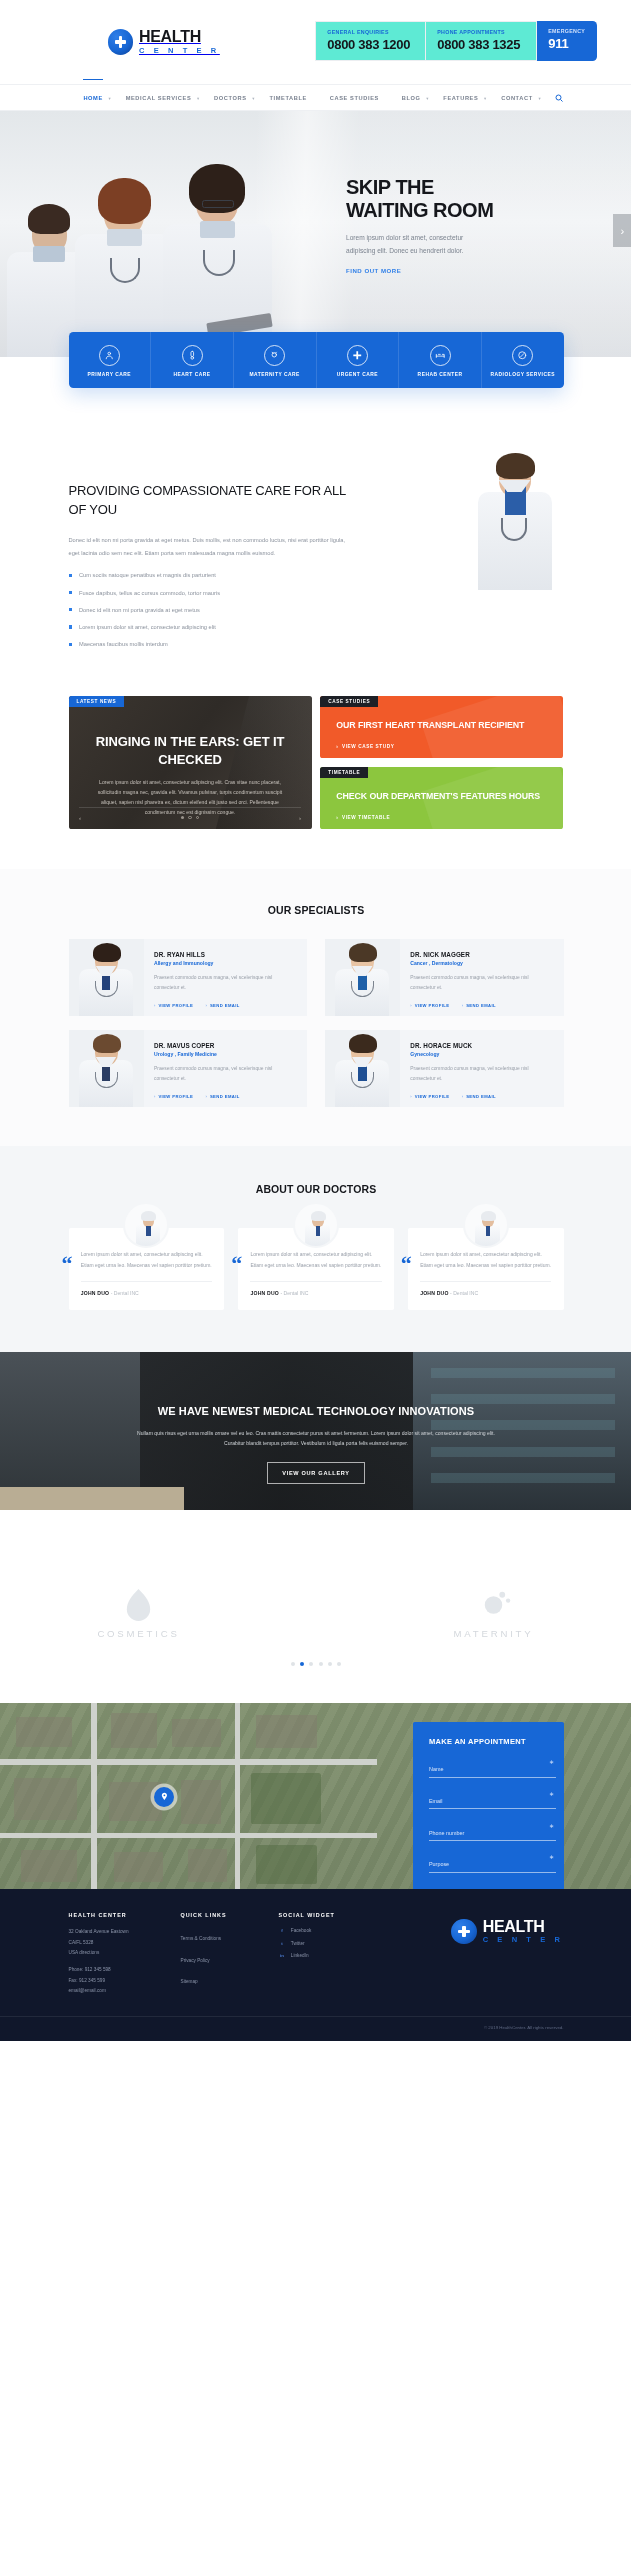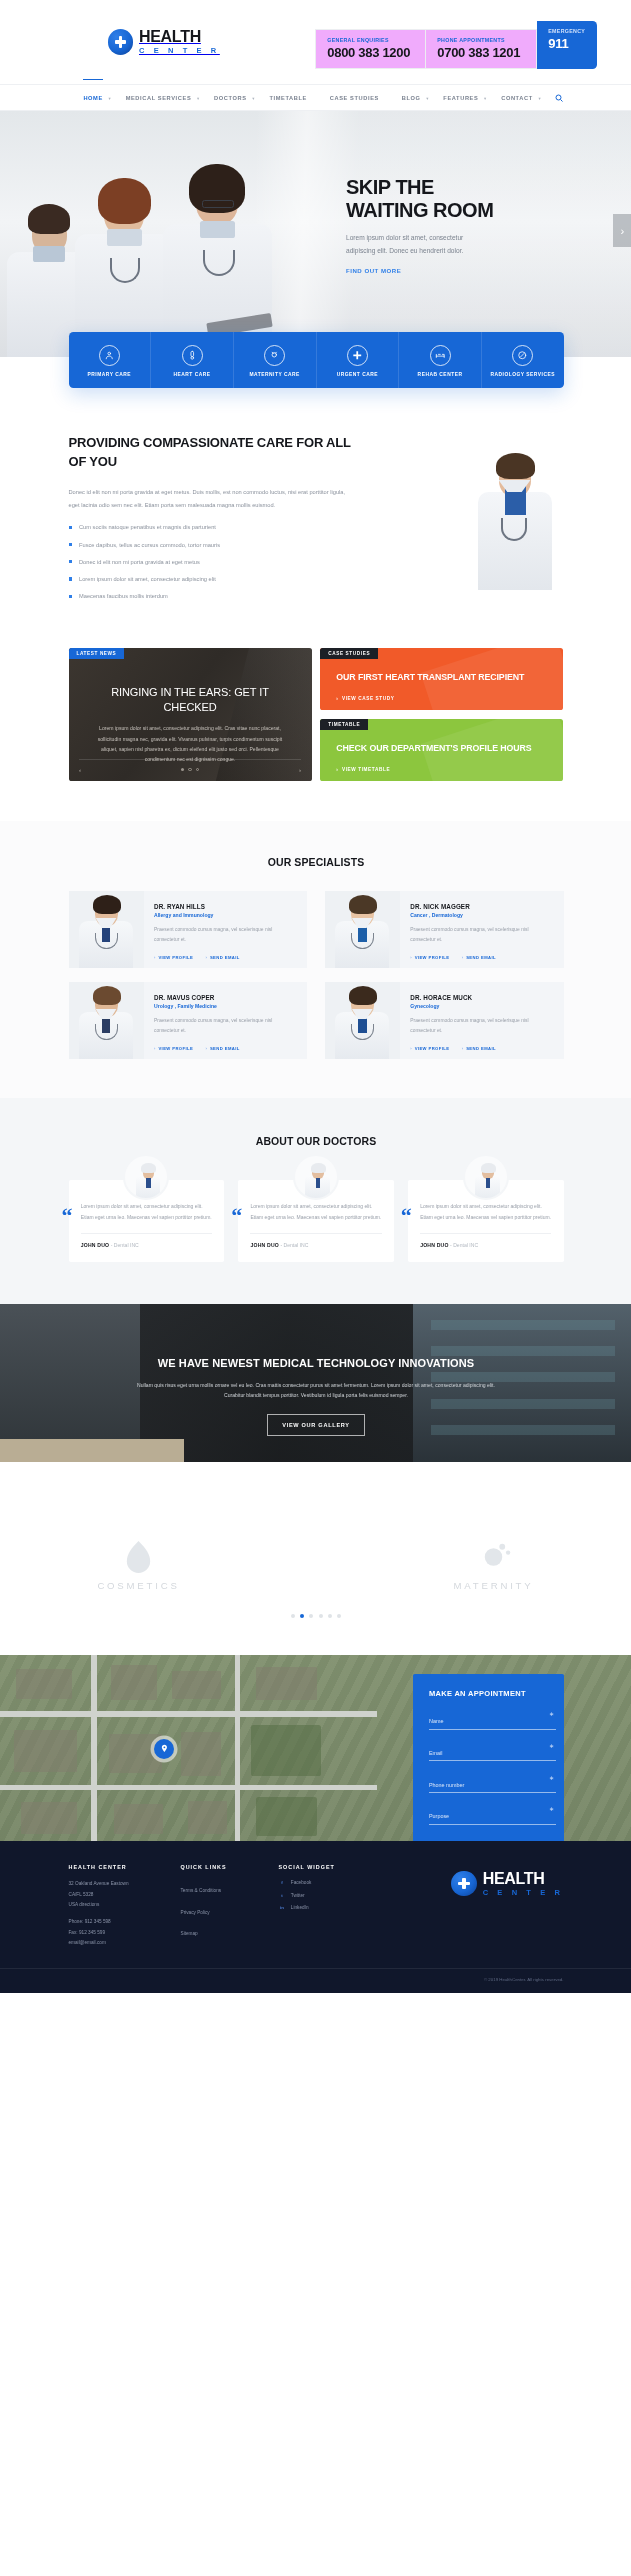--- a/index.html
+++ b/index.html
@@ -42,25 +42,24 @@
     content: ""; position: absolute; background: #fff; border-radius: 0.9px;
   }
   .logo-cross:before { left: 4px; top: 0; width: 3.5px; height: 11.4px; }
   .logo-cross:after { top: 4px; left: 0; height: 3.5px; width: 11.4px; }
   .logo-text { line-height: 1; }
   .logo-title { font-size: 16px; font-weight: 700; letter-spacing: -0.3px; color: #15171c; }
   .logo-sub { font-size: 7.5px; font-weight: 700; letter-spacing: 3.6px; color: #1767d6; margin-top: 1.8px; }
 
   .phones { position: absolute; right: 0; top: 21px; display: flex; align-items: stretch; }
   .phone-box {
-    background: #f0abfc;
+    background: #5eead4;
     border: 0.9px solid #eceef1;
     padding: 7px 11.4px 8px 11.4px;
     min-width: 111px;
-    margin-top: 8px;
   }
   .phone-box + .phone-box { border-left: none; }
   .phone-label {
     font-size: 5.3px; font-weight: 700; color: #1767d6; letter-spacing: 0.3px;
     text-transform: uppercase; margin-bottom: 1.8px;
   }
   .phone-num { font-size: 13px; font-weight: 700; color: #15171c; letter-spacing: -0.3px; white-space: nowrap; }
   .emergency {
     background: #1767d6; color: #fff; padding: 7px 11.4px 8px 11.4px;
     border-radius: 0 4.4px 4.4px 0; min-width: 51px;
@@ -145,22 +144,23 @@
     margin: 0 auto 6.1px auto; display: flex; align-items: center; justify-content: center;
     color: #fff;
   }
   .svc-label { font-size: 4.9px; font-weight: 700; letter-spacing: 0.5px; color: #fff; text-transform: uppercase; }
 
   
   .compassion { padding: 46px 0 39px 0; }
   .compassion .container { display: flex; }
   .compassion-left { width: 289px; }
   .sec-title {
-    font-size: 13px; font-weight: 700; color: #15171c; line-height: 1.42; letter-spacing: -0.2px;
+    font-size: 13px; font-weight: 400; color: #15171c; line-height: 1.42; letter-spacing: -0.2px;
     text-transform: uppercase;
+    margin-top: 48px;
   }
   .compassion-body { font-size: 5.7px; color: #8b929d; line-height: 2.2; margin-top: 15px; }
   .bullets { list-style: none; margin-top: 12.3px; }
   .bullets li {
     font-size: 5.7px; color: #8b929d; line-height: 1.6; padding-left: 10.5px;
     position: relative; margin-bottom: 8px;
   }
   .bullets li:before {
     content: ""; position: absolute; left: 0; top: 2.6px; width: 3.1px; height: 3.1px; background: #2f7fe8;
   }
@@ -177,21 +177,21 @@
     content:""; position:absolute; right:-26px; top:-17.5px; width:105px; height:175px;
     background: linear-gradient(200deg, rgba(255,255,255,.07), rgba(0,0,0,.25)); transform: rotate(14deg);
   }
   .ribbon {
     position: absolute; left: 0; top: 0; padding: 3.1px 8px; font-size: 4.7px;
     font-weight: 700; letter-spacing: 0.6px; color: #fff; text-transform: uppercase; z-index: 3;
   }
   .ribbon-blue { background: #1767d6; }
   .ribbon-dark { background: #1d2026; }
   .news-body { position: relative; z-index: 2; padding: 37px 23px 0 23px; text-align: center; }
-  .news-title { font-size: 11px; font-weight: 400; color: #fff; line-height: 1.34; letter-spacing: -0.1px; }
+  .news-title { font-size: 13px; font-weight: 700; color: #fff; line-height: 1.34; letter-spacing: -0.1px; }
   .news-text { font-size: 5.1px; color: #c6c1bb; line-height: 2.0; margin-top: 8.8px; }
   .news-foot {
     position: absolute; left: 10.5px; right: 10.5px; bottom: 8px; display: flex;
     align-items: center; justify-content: space-between; border-top: 0.9px solid rgba(255,255,255,.14);
     padding-top: 6.1px; z-index: 3;
   }
   .news-nav { color: #b9b4ae; font-size: 6.1px; }
   .dots { display: flex; gap: 4.4px; align-items: center; }
   .dot { width: 3.1px; height: 3.1px; border-radius: 50%; background: #9a948c; }
   .dot.ring { background: transparent; border: 0.9px solid #9a948c; }
@@ -339,21 +339,21 @@
         </span>
       </a>
 
       <div class="phones">
         <div class="phone-box">
           <div class="phone-label">GENERAL ENQUIRIES</div>
           <div class="phone-num">0800 383 1200</div>
         </div>
         <div class="phone-box">
           <div class="phone-label">PHONE APPOINTMENTS</div>
-          <div class="phone-num">0700 383 1201</div>
+          <div class="phone-num">0800 383 1325</div>
         </div>
         <div class="emergency">
           <div class="phone-label">EMERGENCY</div>
           <div class="phone-num">911</div>
         </div>
       </div>
     </div>
   </div>
 
   <div class="navbar">
@@ -545,21 +545,21 @@
     </div>
 
     <div class="cards-right">
       <div class="card-promo card-orange">
         <div class="ribbon ribbon-dark">CASE STUDIES</div>
         <div class="promo-title" style="margin-top:7px">OUR FIRST HEART TRANSPLANT RECIPIENT</div>
         <a class="promo-link" href="#"><span class="chev">›</span><span>VIEW CASE STUDY</span></a>
       </div>
       <div class="card-promo card-green">
         <div class="ribbon ribbon-dark">TIMETABLE</div>
-        <div class="promo-title" style="margin-top:7px">CHECK OUR DEPARTMENT'S PROFILE HOURS</div>
+        <div class="promo-title" style="margin-top:7px">CHECK OUR DEPARTMENT'S FEATURES HOURS</div>
         <a class="promo-link" href="#"><span class="chev">›</span><span>VIEW TIMETABLE</span></a>
       </div>
     </div>
   </div>
 
   <div class="specialists">
     <h2 class="center-title">OUR SPECIALISTS</h2>
     <div class="spec-grid" id="spec-grid">
         <div class="spec-card">
     <div class="spec-photo">

